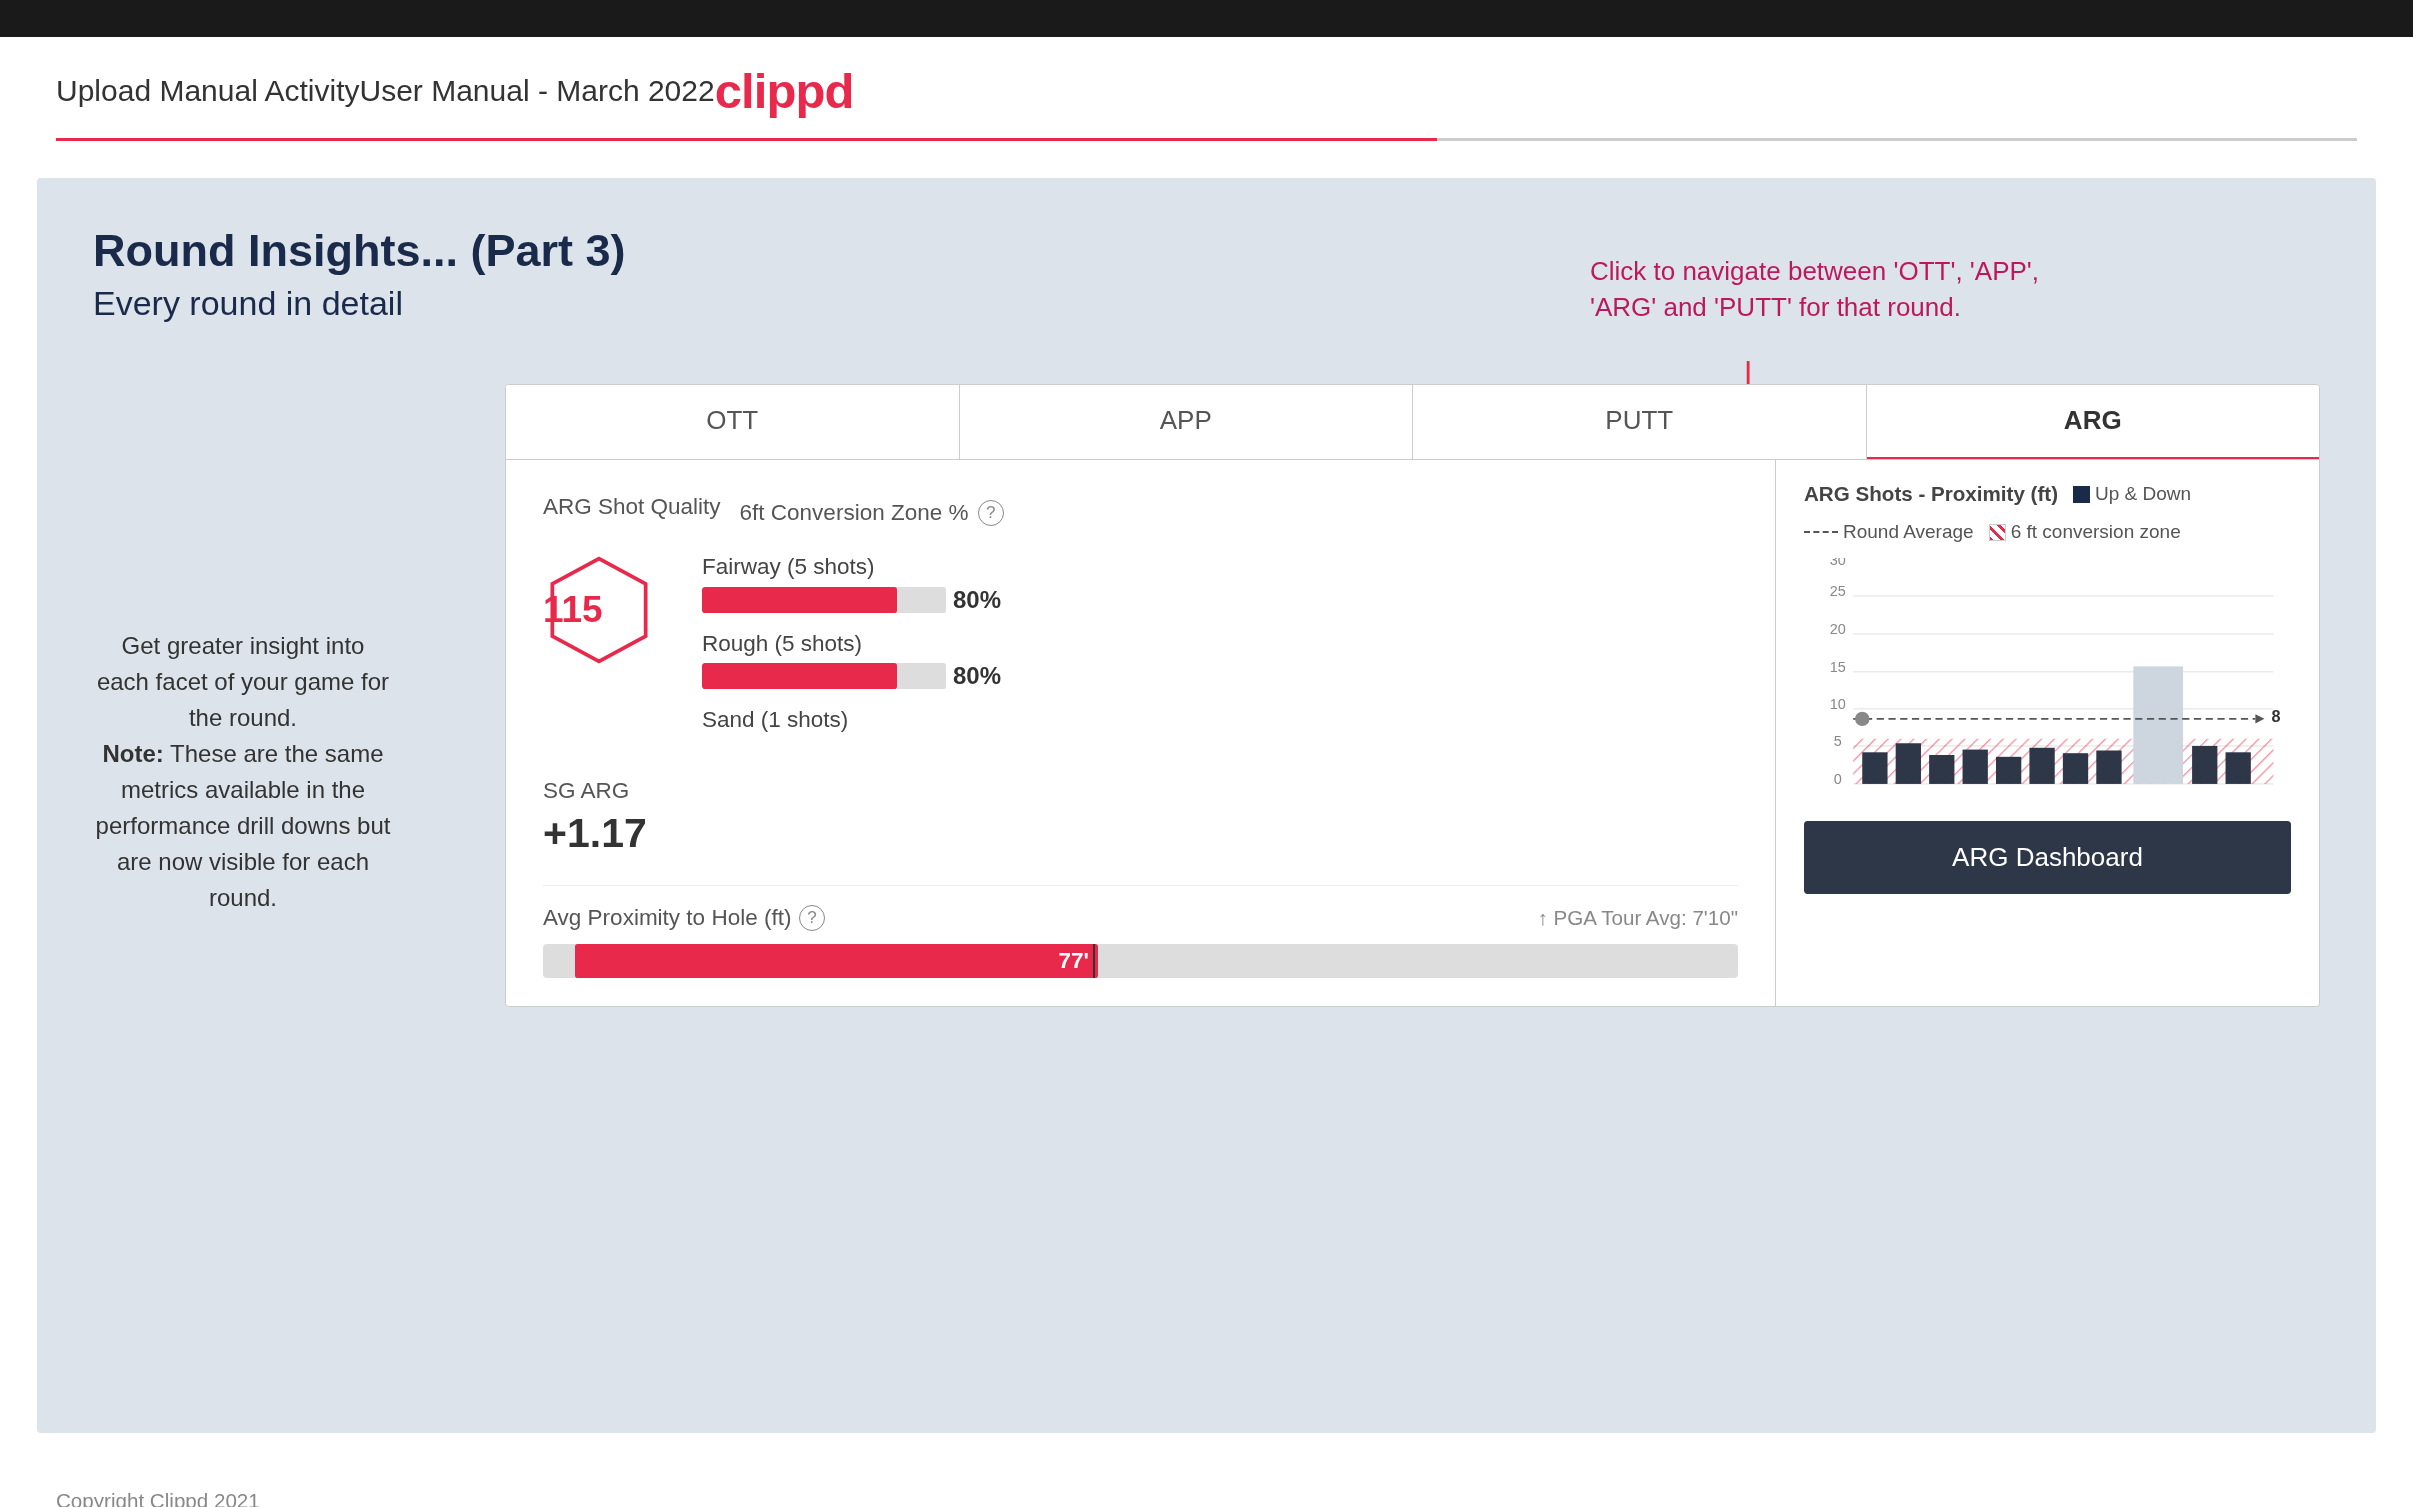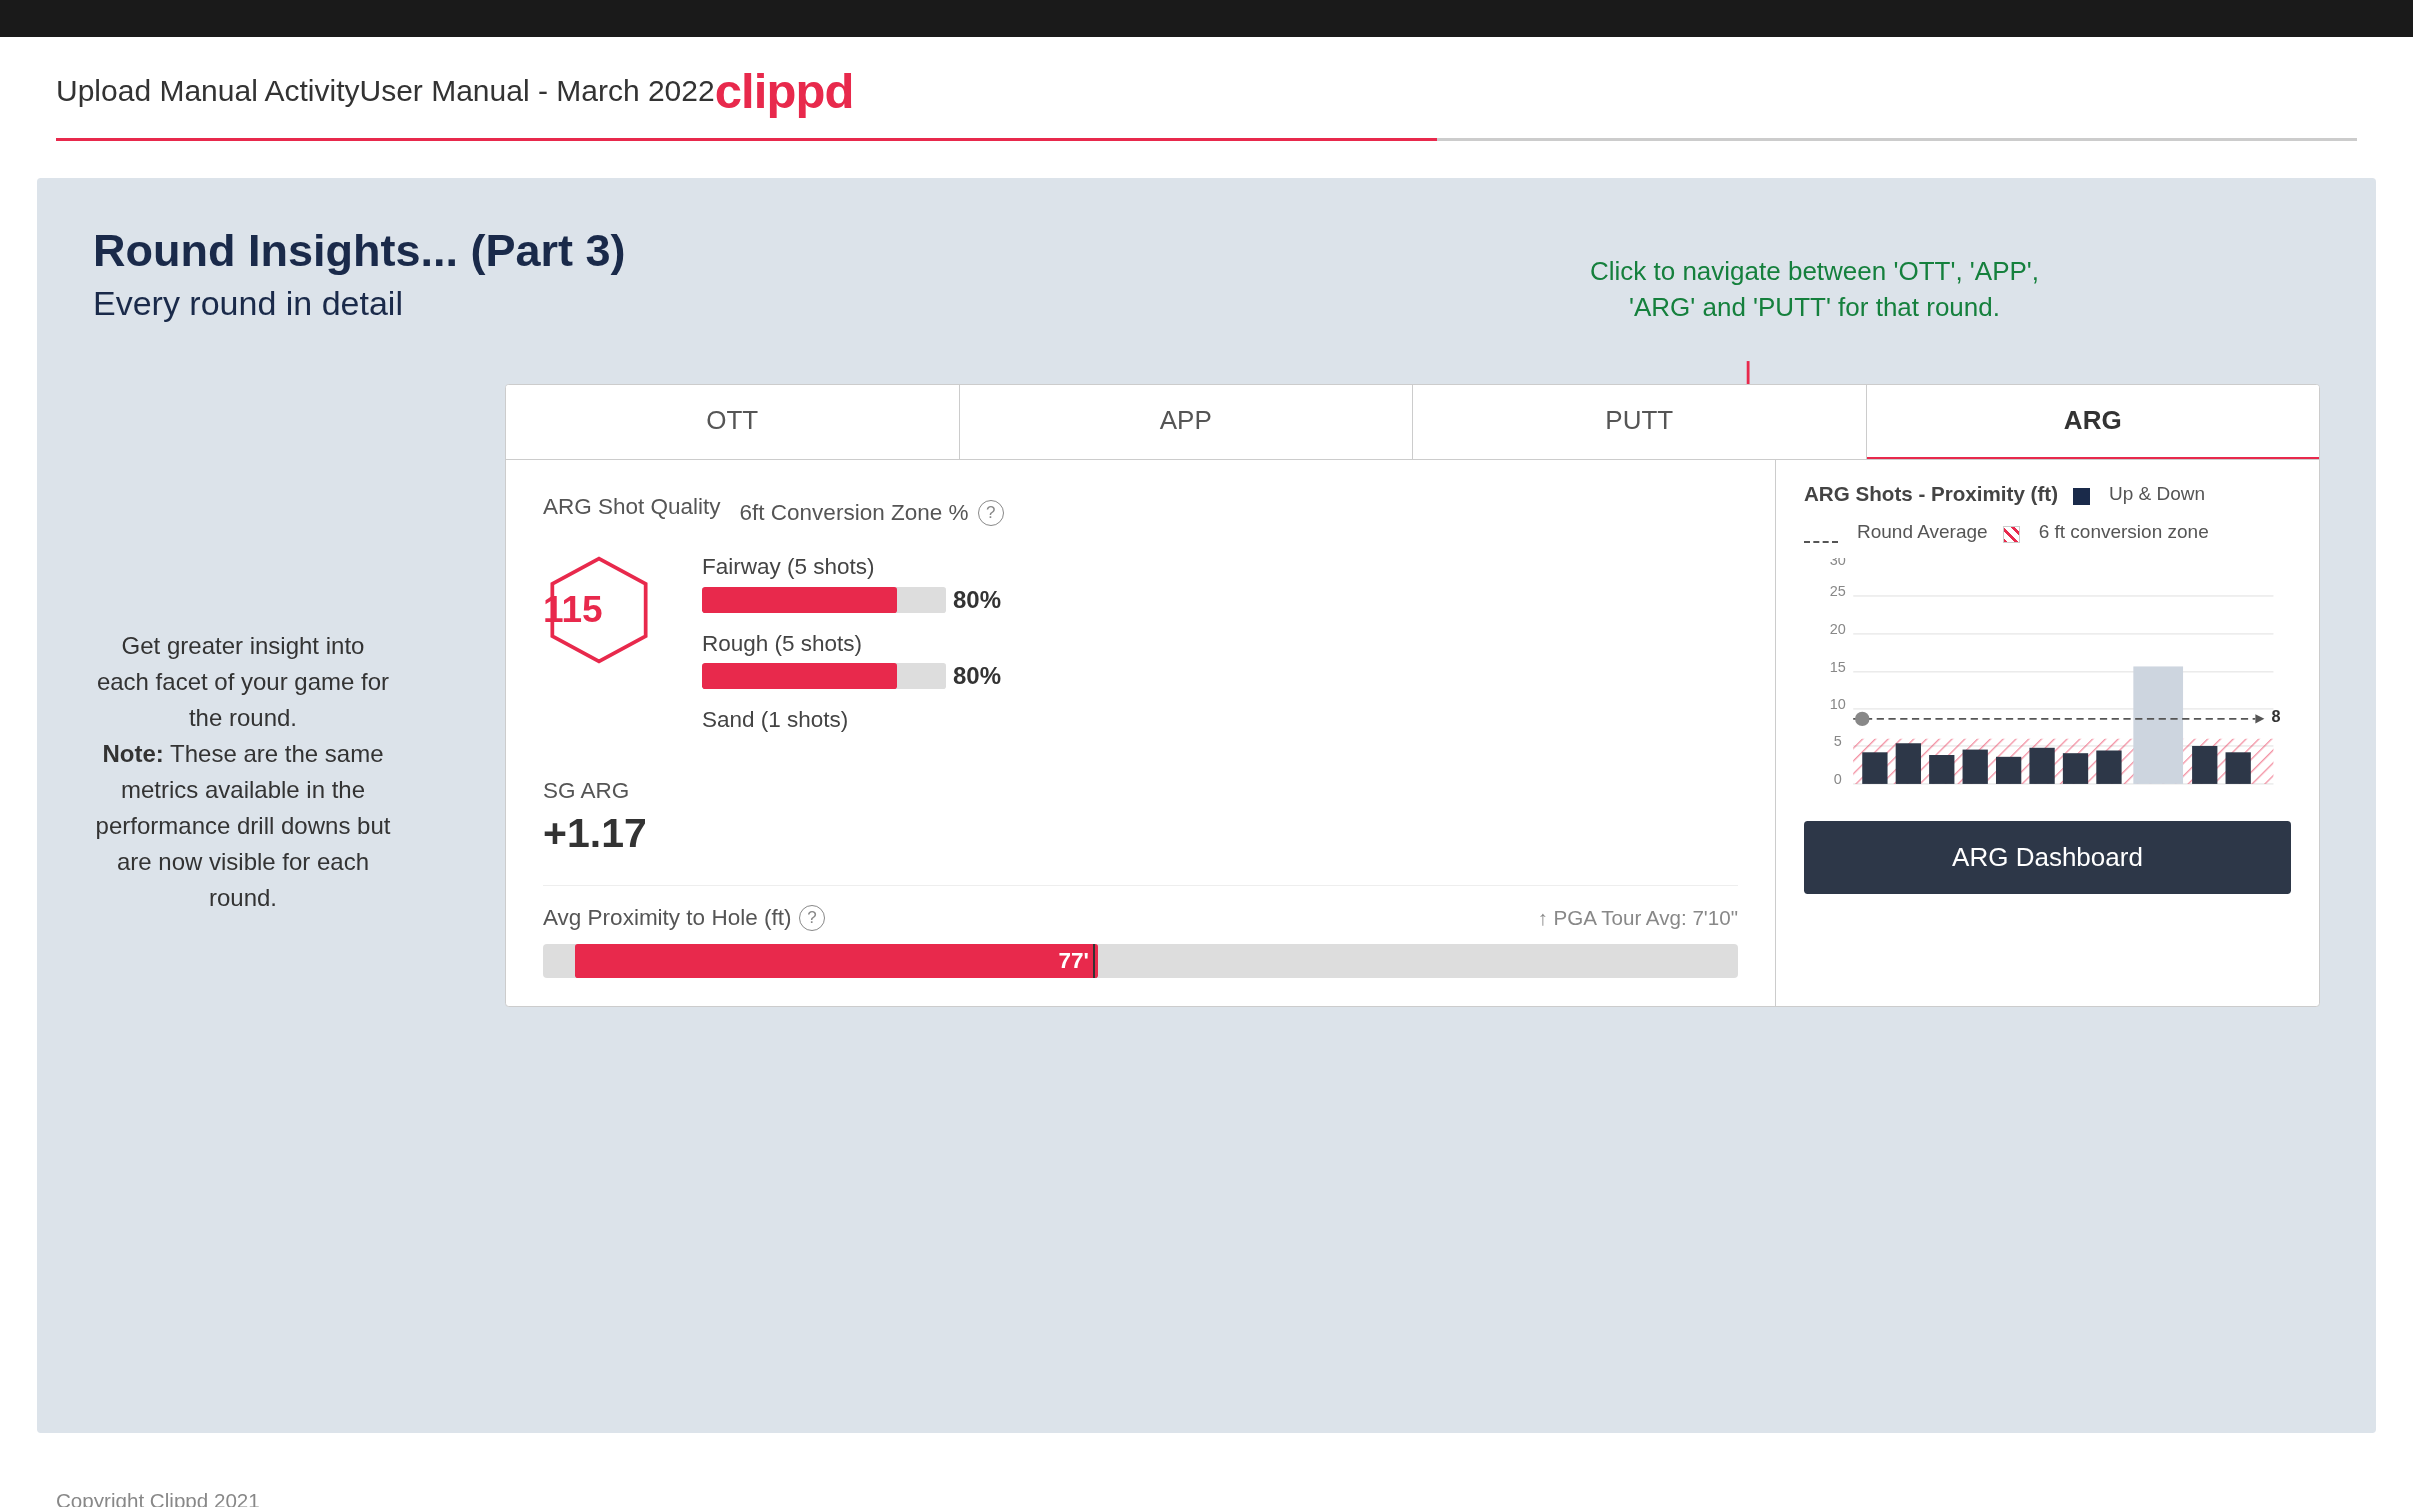--- a/index.html
+++ b/index.html
@@ -41,23 +41,23 @@
     }
 
     .page-title { font-size: 45px; font-weight: 700; color: #1a2a4a; margin-bottom: 7.5px; }
     .page-subtitle { font-size: 34px; color: #1a2a4a; font-weight: 400; margin-bottom: 28px; }
 
     
     .nav-hint {
       position: absolute;
       top: 75px;
       right: 337px;
-      text-align: center;
+      text-align: left;
       font-size: 26px;
-      color: #15803d;
+      color: #be185d;
       line-height: 1.4;
     }
 
     
     .arrow-container {
       position: absolute;
       top: 183px;
       right: 581px;
     }
 
@@ -248,22 +248,22 @@
       align-items: center;
       gap: 15px;
       font-size: 20.6px;
       color: #555;
       margin-bottom: 15px;
       flex-wrap: wrap;
     }
     .right-header-title { font-size: 20.6px; font-weight: 600; color: #444; }
     .legend-item {
       display: flex;
-      align-items: flex-end;
-      gap: 19px;
+      align-items: center;
+      gap: 5px;
       font-size: 19px;
       color: #555;
     }
     .legend-square {
       width: 17px;
       height: 17px;
       background: #1a2a4a;
     }
     .legend-dashed {
       width: 34px;

